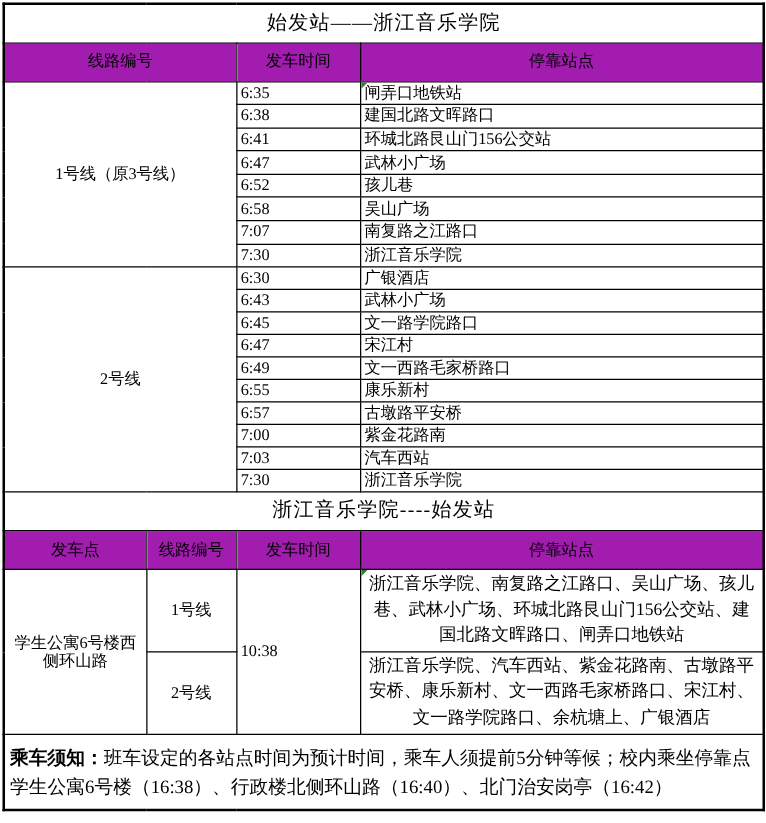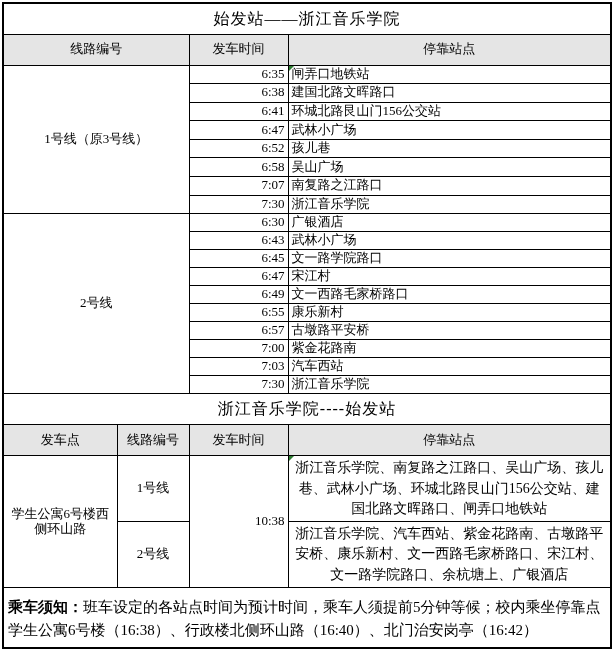--- a/index.html
+++ b/index.html
@@ -20,26 +20,26 @@
     padding:0 3px;overflow:hidden;
     vertical-align:middle;
   }
   tr.r-title{height:31px;}
   td.title{
     text-align:center;font-weight:normal;font-size:16px;
     letter-spacing:1px;padding:2px 0;
   }
   tr.r-hdr{height:31px;}
   td.hdr{
-    background:#e5e5e5;text-align:center;font-size:13px;
+    background:#a21caf;text-align:center;font-size:13px;
   }
   tr.r-s1a{height:18.6px;}
   tr.r-s1b{height:18px;}
   td.linecell{text-align:center;}
-  td.timecell{text-align:right;font-size:13px;}
+  td.timecell{text-align:left;font-size:13px;}
   td.stopcell{text-align:left;}
   tr.r-s2a{height:63px;}
   tr.r-s2b{height:66px;}
   td.stops-long{
     font-size:14px;line-height:1.45;padding:2px 4px;
     text-align:center;vertical-align:middle;
   }
   td.rel{position:relative;}
   .tri{
     position:absolute;top:0;left:0;width:0;height:0;

